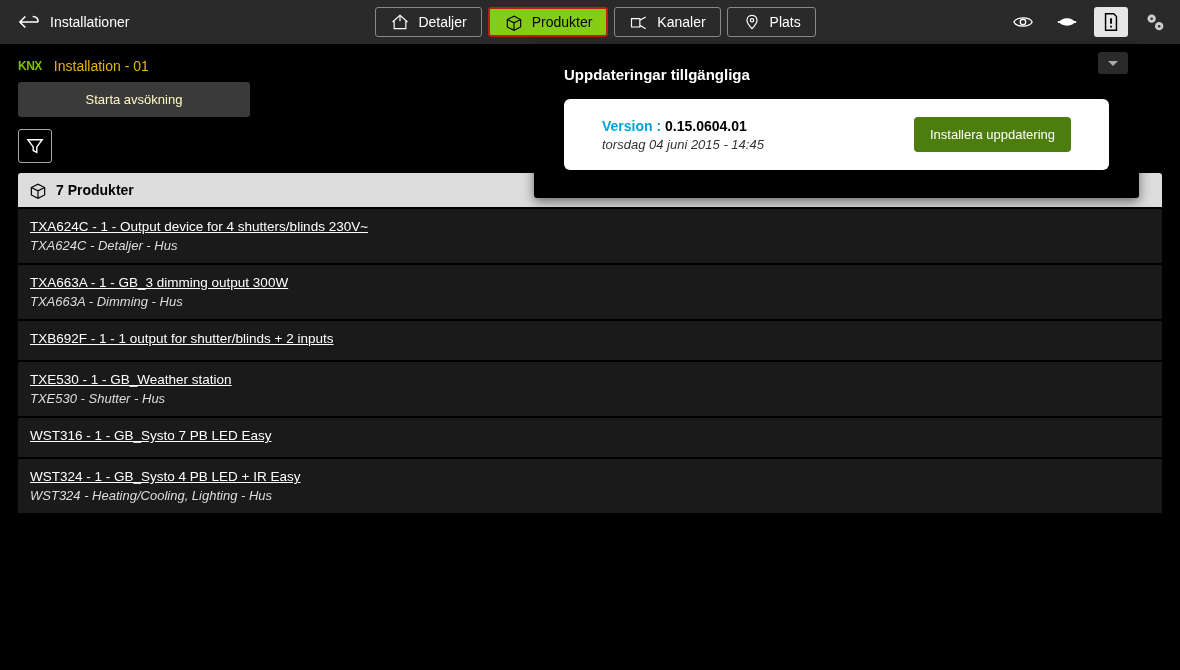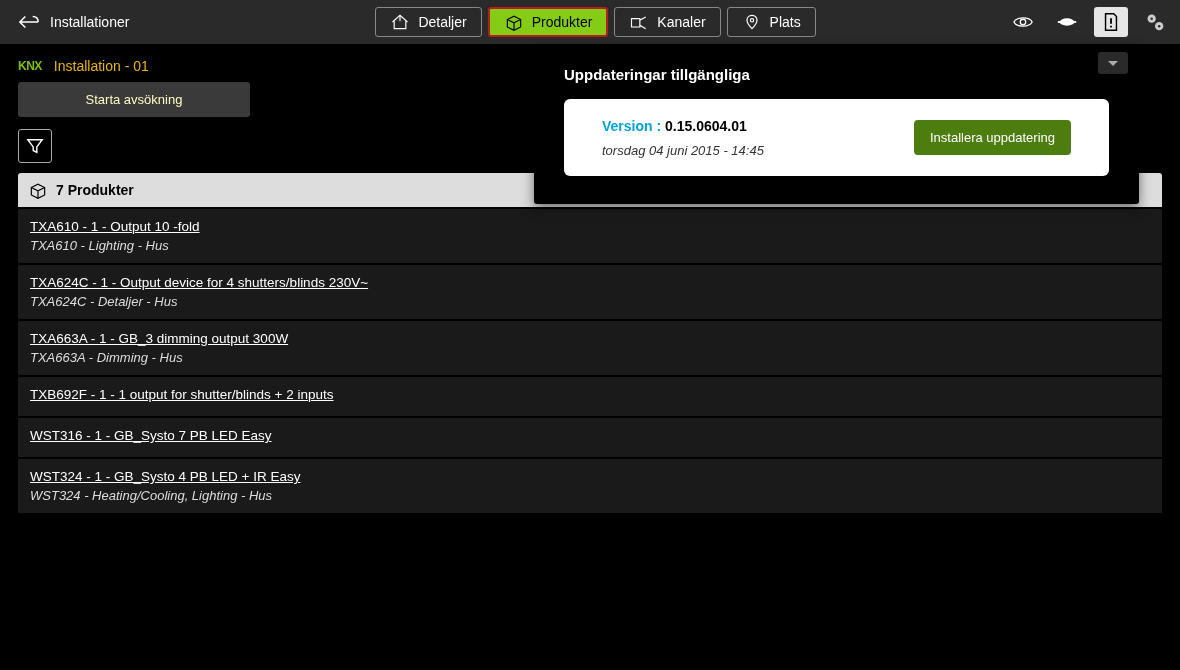--- a/index.html
+++ b/index.html
@@ -195,21 +195,21 @@
   }
   .update-version-val {
     color: #000;
     font-weight: bold;
     font-size: 14px;
   }
   .update-date {
     color: #333;
     font-style: italic;
     font-size: 13px;
-    margin-top: 8px;
+    margin-top: 2px;
   }
   .install-update-btn {
     background: #4d7c0f;
     color: #fff;
     border: none;
     border-radius: 4px;
     padding: 10px 16px;
     font-size: 13px;
     cursor: pointer;
   }
@@ -306,33 +306,33 @@
 <div class="list-container">
   <div class="list-header">
     <svg viewBox="0 0 24 20" fill="none" stroke="#000" stroke-width="1.4">
       <path d="M4 7 L12 3 L20 7 L20 16 L12 20 L4 16 Z"></path>
       <path d="M4 7 L12 11 L20 7 M12 11 V20"></path>
     </svg>
     <span>7 Produkter</span>
   </div>
 
   <div class="product-row">
-    <div class="product-title">TXA610 - 1 - Output 10 -fold</div>
-    <div class="product-sub">TXA610 - Lighting - Hus</div>
-  </div>
-  <div class="product-row">
     <div class="product-title">TXA624C - 1 - Output device for 4 shutters/blinds 230V~</div>
     <div class="product-sub">TXA624C - Detaljer - Hus</div>
   </div>
   <div class="product-row">
     <div class="product-title">TXA663A - 1 - GB_3 dimming output 300W</div>
     <div class="product-sub">TXA663A - Dimming - Hus</div>
   </div>
   <div class="product-row">
     <div class="product-title">TXB692F - 1 - 1 output for shutter/blinds + 2 inputs</div>
+  </div>
+  <div class="product-row">
+    <div class="product-title">TXE530 - 1 - GB_Weather station</div>
+    <div class="product-sub">TXE530 - Shutter - Hus</div>
   </div>
   <div class="product-row">
     <div class="product-title">WST316 - 1 - GB_Systo 7 PB LED Easy</div>
   </div>
   <div class="product-row">
     <div class="product-title">WST324 - 1 - GB_Systo 4 PB LED + IR Easy</div>
     <div class="product-sub">WST324 - Heating/Cooling, Lighting - Hus</div>
   </div>
 </div>
 

